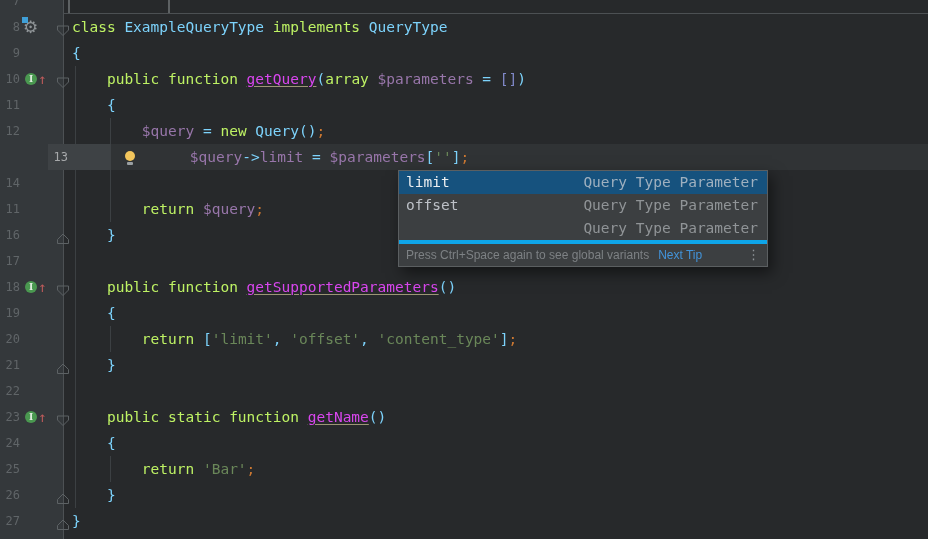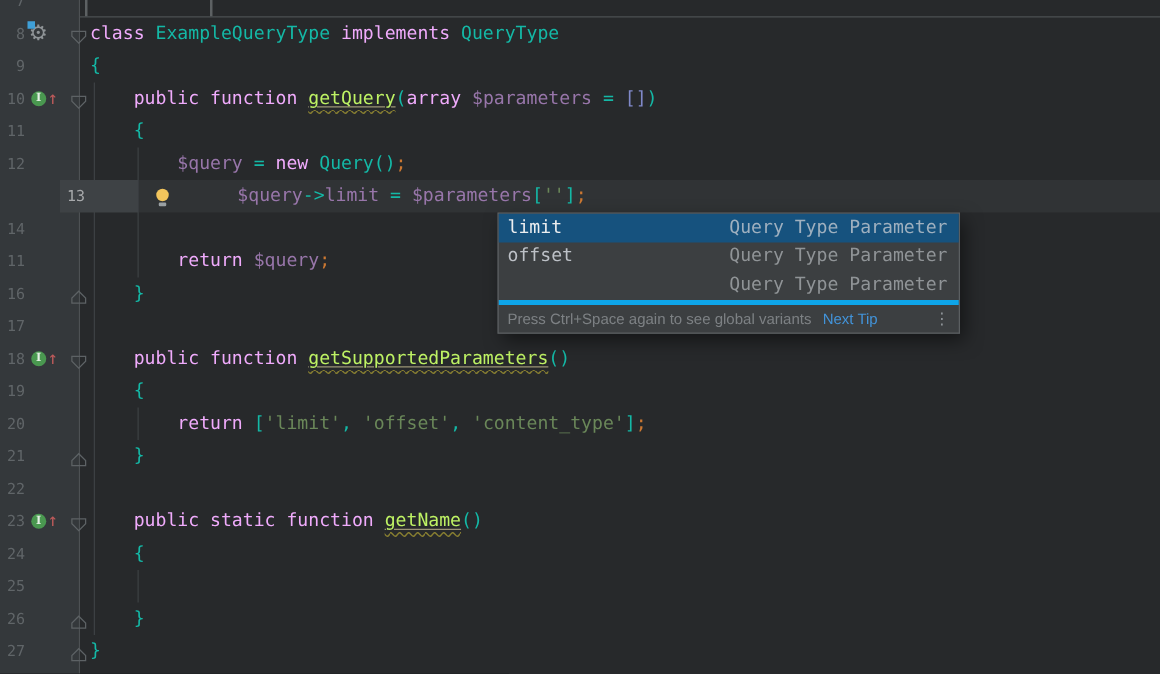--- a/index.html
+++ b/index.html
@@ -12,27 +12,27 @@
   .stub{position:absolute;top:0;width:2px;height:13px;background:#5d6163;}
   .iguide{position:absolute;width:1px;background:#3c4043;}
   
   .row{position:absolute;left:0;width:100%;height:26px;font-size:14.5px;line-height:26px;}
   .hl-g{position:absolute;left:0;top:0;width:63px;height:100%;background:#3e4245;}
   .hl-c{position:absolute;left:63px;right:0;top:0;height:100%;background:#303335;}
   .lnum{position:absolute;left:0;top:0;width:20px;text-align:right;font-size:12px;color:#606568;}
   .row.current .lnum{color:#a7a9ab;}
   .code{position:absolute;left:72px;top:0;white-space:pre;}
   
-  .tk-kw{color:#f0abfc}
-  .tk-id{color:#14b8a6}
+  .tk-kw{color:#bef264}
+  .tk-id{color:#7dd3fc}
   .tk-var{color:#9876aa}
   .tk-str{color:#6a8759}
   .tk-semi{color:#cc7832}
   .tk-arr{color:#8089c9}
-  .tk-fn{color:#bef264;text-decoration:underline;text-decoration-style:wavy;
+  .tk-fn{color:#d946ef;text-decoration-style:wavy;
          text-decoration-color:#877e30;text-decoration-thickness:1px;text-underline-offset:4px;}
   .fn-in{text-decoration:underline;text-decoration-color:#9c9576;
          text-decoration-thickness:1px;text-underline-offset:2px;}
   
   .g-gear{position:absolute;left:23px;top:0;font-size:17px;line-height:26px;color:#8f9497;
           font-family:"DejaVu Sans",sans-serif;}
   .g-gear .blue-sq{position:absolute;left:-1px;top:3px;width:6px;height:6px;background:#3f9fd7;}
   .g-impl{position:absolute;left:25px;top:7px;width:12px;height:12px;border-radius:50%;
           background:#4a9850;color:#e3efe3;font:bold 9px/12px "DejaVu Serif",serif;text-align:center;}
   .g-arrow{position:absolute;left:38px;top:0;font-size:14px;line-height:26px;color:#bc5a5a;}
@@ -166,20 +166,21 @@
             <polygon points="1.5,2 12.5,2 12.5,6 7,11.5 1.5,6" fill="none" stroke="#5d6265" stroke-width="1"></polygon>
           </svg></span>
         <span class="code"><span class="tk-id">    </span><span class="tk-kw">public static function </span><span class="tk-fn"><span class="fn-in">getName</span></span><span class="tk-id">()</span></span>
       </div>
       <div class="row" style="top: 430px;">
         <span class="lnum">24</span>
         <span class="code"><span class="tk-id">    {</span></span>
       </div>
       <div class="row" style="top: 456px;">
         <span class="lnum">25</span>
+        <span class="code"><span class="tk-id">        </span><span class="tk-kw">return </span><span class="tk-str">'Bar'</span><span class="tk-semi">;</span></span>
       </div>
       <div class="row" style="top: 482px;">
         <span class="lnum">26</span>
         <span class="fold"><svg width="14" height="14">
             <polygon points="1.5,11.5 12.5,11.5 12.5,7.5 7,2 1.5,7.5" fill="none" stroke="#5d6265" stroke-width="1"></polygon>
           </svg></span>
         <span class="code"><span class="tk-id">    }</span></span>
       </div>
       <div class="row" style="top: 508px;">
         <span class="lnum">27</span>

